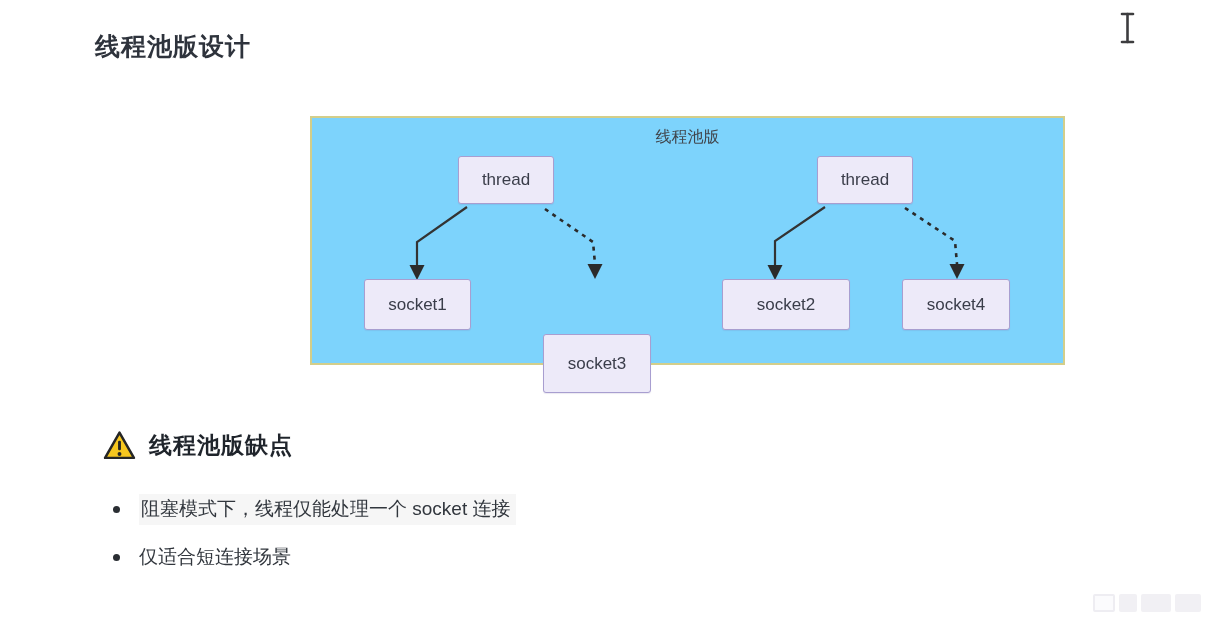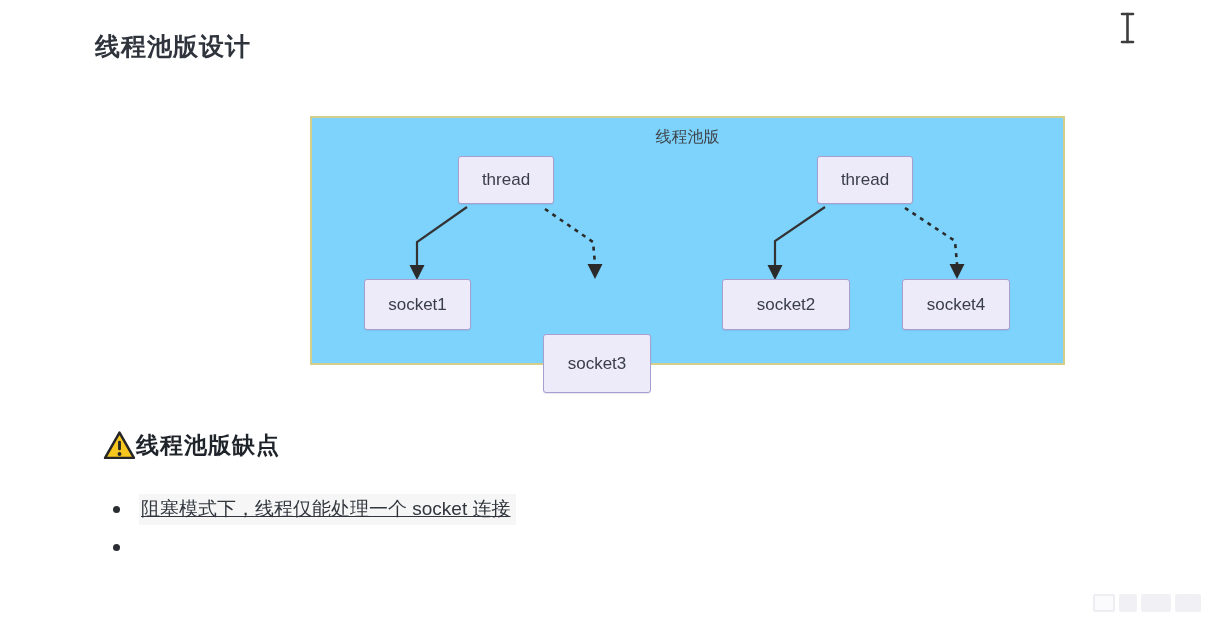--- a/index.html
+++ b/index.html
@@ -48,35 +48,35 @@
   .node-socket-4 { left: 590px; top: 161px; width: 108px; height: 51px; text-align: right; }
 
   .edges-svg { position: absolute; left: 0; top: 0; width: 755px; height: 249px; pointer-events: none; }
   .edge-solid  { stroke: #333333; stroke-width: 2.2; fill: none; }
   .edge-dashed { stroke: #2b2b2b; stroke-width: 2.6; fill: none; stroke-dasharray: 4 5; }
   .edge-head   { fill: #2b2b2b; }
 
   
   .warning-heading {
     position: absolute; left: 103px; top: 430px;
-    display: flex; align-items: center; 
+    display: flex; align-items: center; gap: 13px;
   }
   .warning-icon { width: 33px; height: 31px; }
   .warning-title {
     font-size: 23px; font-weight: 700; color: #1f242b;
     letter-spacing: 1px;
   }
 
   
   .bullet-item {
     position: absolute; left: 113px;
     display: flex; align-items: center;
     font-size: 19px; color: #31363d;
   }
-  .bullet-item-1 { top: 494px; text-decoration: underline; }
+  .bullet-item-1 { top: 494px; }
   .bullet-item-2 { top: 544px; }
   .bullet-dot {
     width: 7px; height: 7px; border-radius: 50%;
     background: #2a2e33; margin-right: 19px; flex: none;
   }
   .bullet-item-1 .bullet-text {
     background: #f6f6f6;
     padding: 2px 6px 3px 2px;
   }
 
@@ -143,19 +143,20 @@
     </svg>
     <span class="warning-title">线程池版缺点</span>
   </div>
 
   <div class="bullet-item bullet-item-1">
     <span class="bullet-dot"></span>
     <span class="bullet-text">阻塞模式下，线程仅能处理一个 socket 连接</span>
   </div>
   <div class="bullet-item bullet-item-2">
     <span class="bullet-dot"></span>
+    <span class="bullet-text">仅适合短连接场景</span>
   </div>
 
   <div class="watermark">
     <span class="wm-a"></span><span class="wm-b"></span><span class="wm-c"></span><span class="wm-d"></span>
   </div>
 
 </div>
 
 </body></html>

